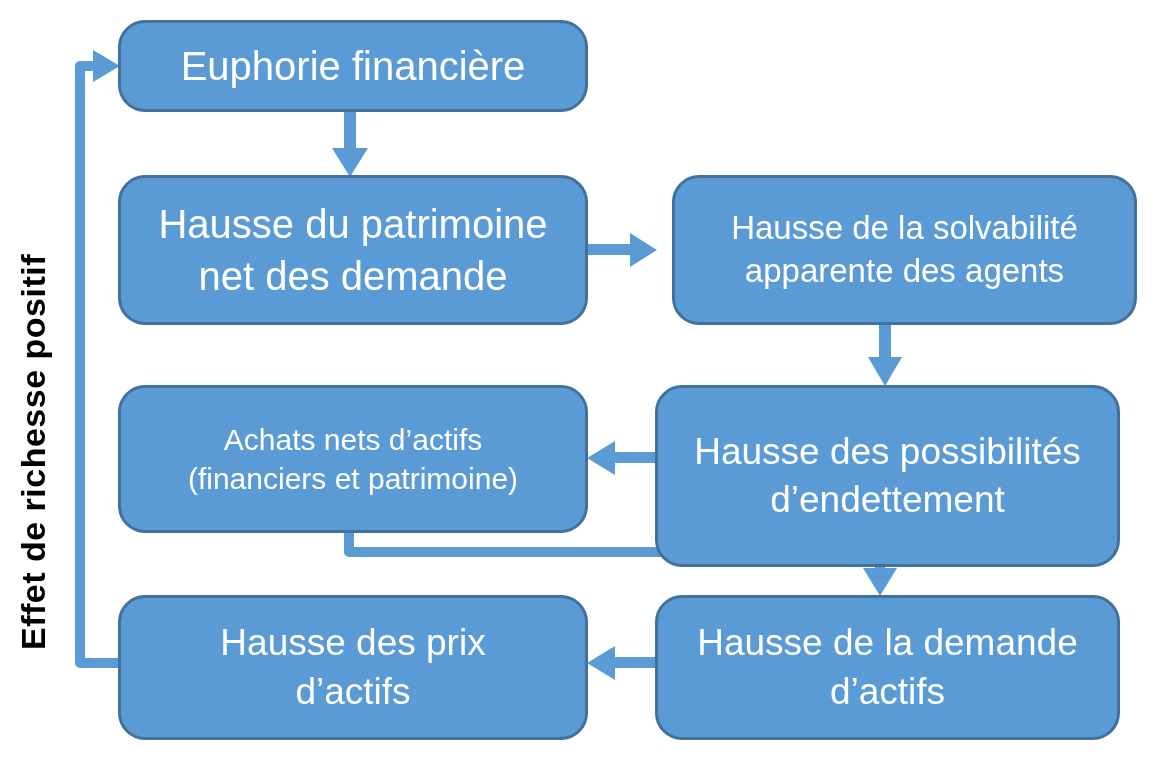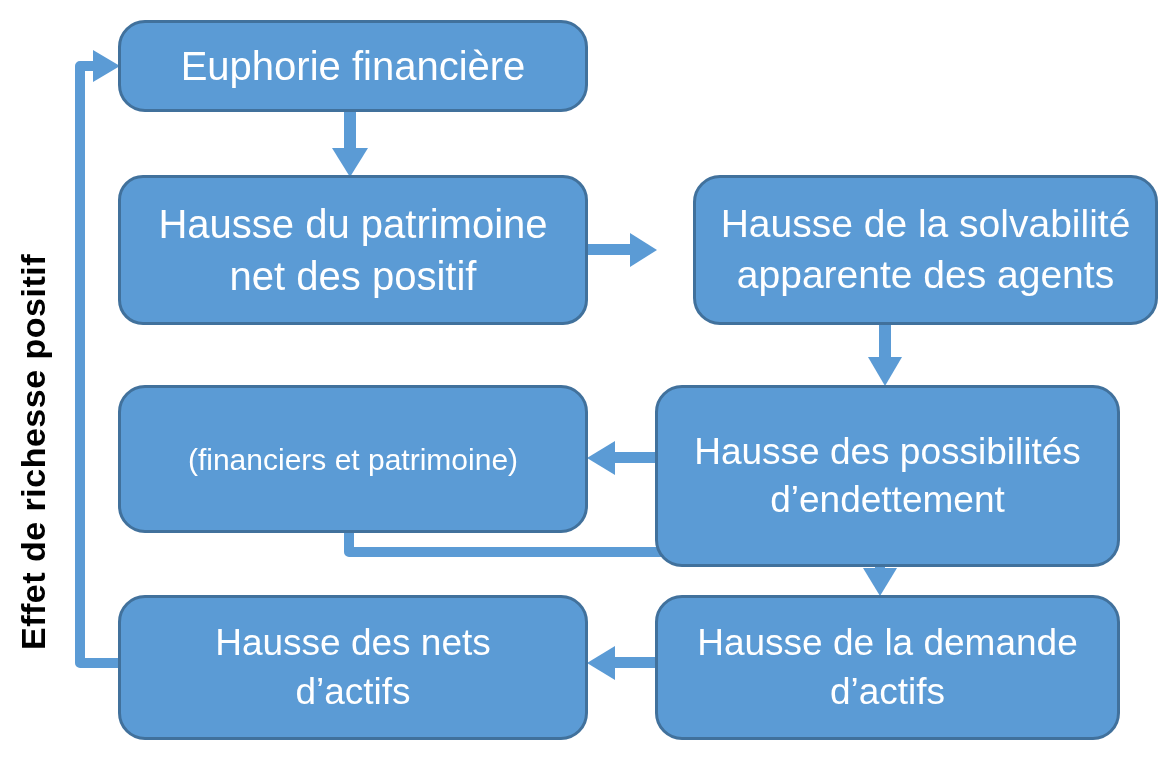--- a/index.html
+++ b/index.html
@@ -46,22 +46,22 @@
     display: flex;
     flex-direction: column;
     justify-content: center;
     align-items: center;
     text-align: center;
     line-height: 1.3;
     padding: 16px 10px;
   }
   .node .line { display: block; }
   .node-euphorie      { left: 118px; top: 20px;  width: 470px; height: 92px;  font-size: 40px; }
-  .node-patrimoine    { left: 118px; top: 175px; width: 470px; height: 150px; font-size: 40px; border-radius: 25px; }
-  .node-solvabilite   { left: 693px; top: 175px; width: 465px; height: 150px; font-size: 39px; }
+  .node-patrimoine    { left: 118px; top: 175px; width: 470px; height: 150px; font-size: 40px; }
+  .node-solvabilite   { left: 672px; top: 175px; width: 465px; height: 150px; font-size: 33px; }
   .node-achats        { left: 118px; top: 385px; width: 470px; height: 148px; font-size: 30px; }
   .node-possibilites  { left: 655px; top: 385px; width: 465px; height: 182px; font-size: 37px; }
   .node-prix          { left: 118px; top: 595px; width: 470px; height: 145px; font-size: 37px; }
   .node-demande       { left: 655px; top: 595px; width: 465px; height: 145px; font-size: 37px; text-align: right; }
   .side-label {
     position: absolute;
     z-index: 2;
     left: 33px;
     top: 452px;
     transform: translate(-50%, -50%) rotate(-90deg);
@@ -115,39 +115,40 @@
       <polygon class="arrow-fill" points="93,50 93,82 120,66"></polygon>
     </g>
   </svg>
 
   <div class="node node-euphorie">
     <span class="line">Euphorie financière</span>
   </div>
 
   <div class="node node-patrimoine">
     <span class="line">Hausse du patrimoine</span>
-    <span class="line">net des positif</span>
+    <span class="line">net des demande</span>
   </div>
 
   <div class="node node-solvabilite">
     <span class="line">Hausse de la solvabilité</span>
     <span class="line">apparente des agents</span>
   </div>
 
   <div class="node node-achats">
+    <span class="line">Achats nets d’actifs</span>
     <span class="line">(financiers et patrimoine)</span>
   </div>
 
   <div class="node node-possibilites">
     <span class="line">Hausse des possibilités</span>
     <span class="line">d’endettement</span>
   </div>
 
   <div class="node node-prix">
-    <span class="line">Hausse des nets</span>
+    <span class="line">Hausse des prix</span>
     <span class="line">d’actifs</span>
   </div>
 
   <div class="node node-demande">
     <span class="line">Hausse de la demande</span>
     <span class="line">d’actifs</span>
   </div>
 
   <div class="side-label">Effet de richesse positif</div>
 

